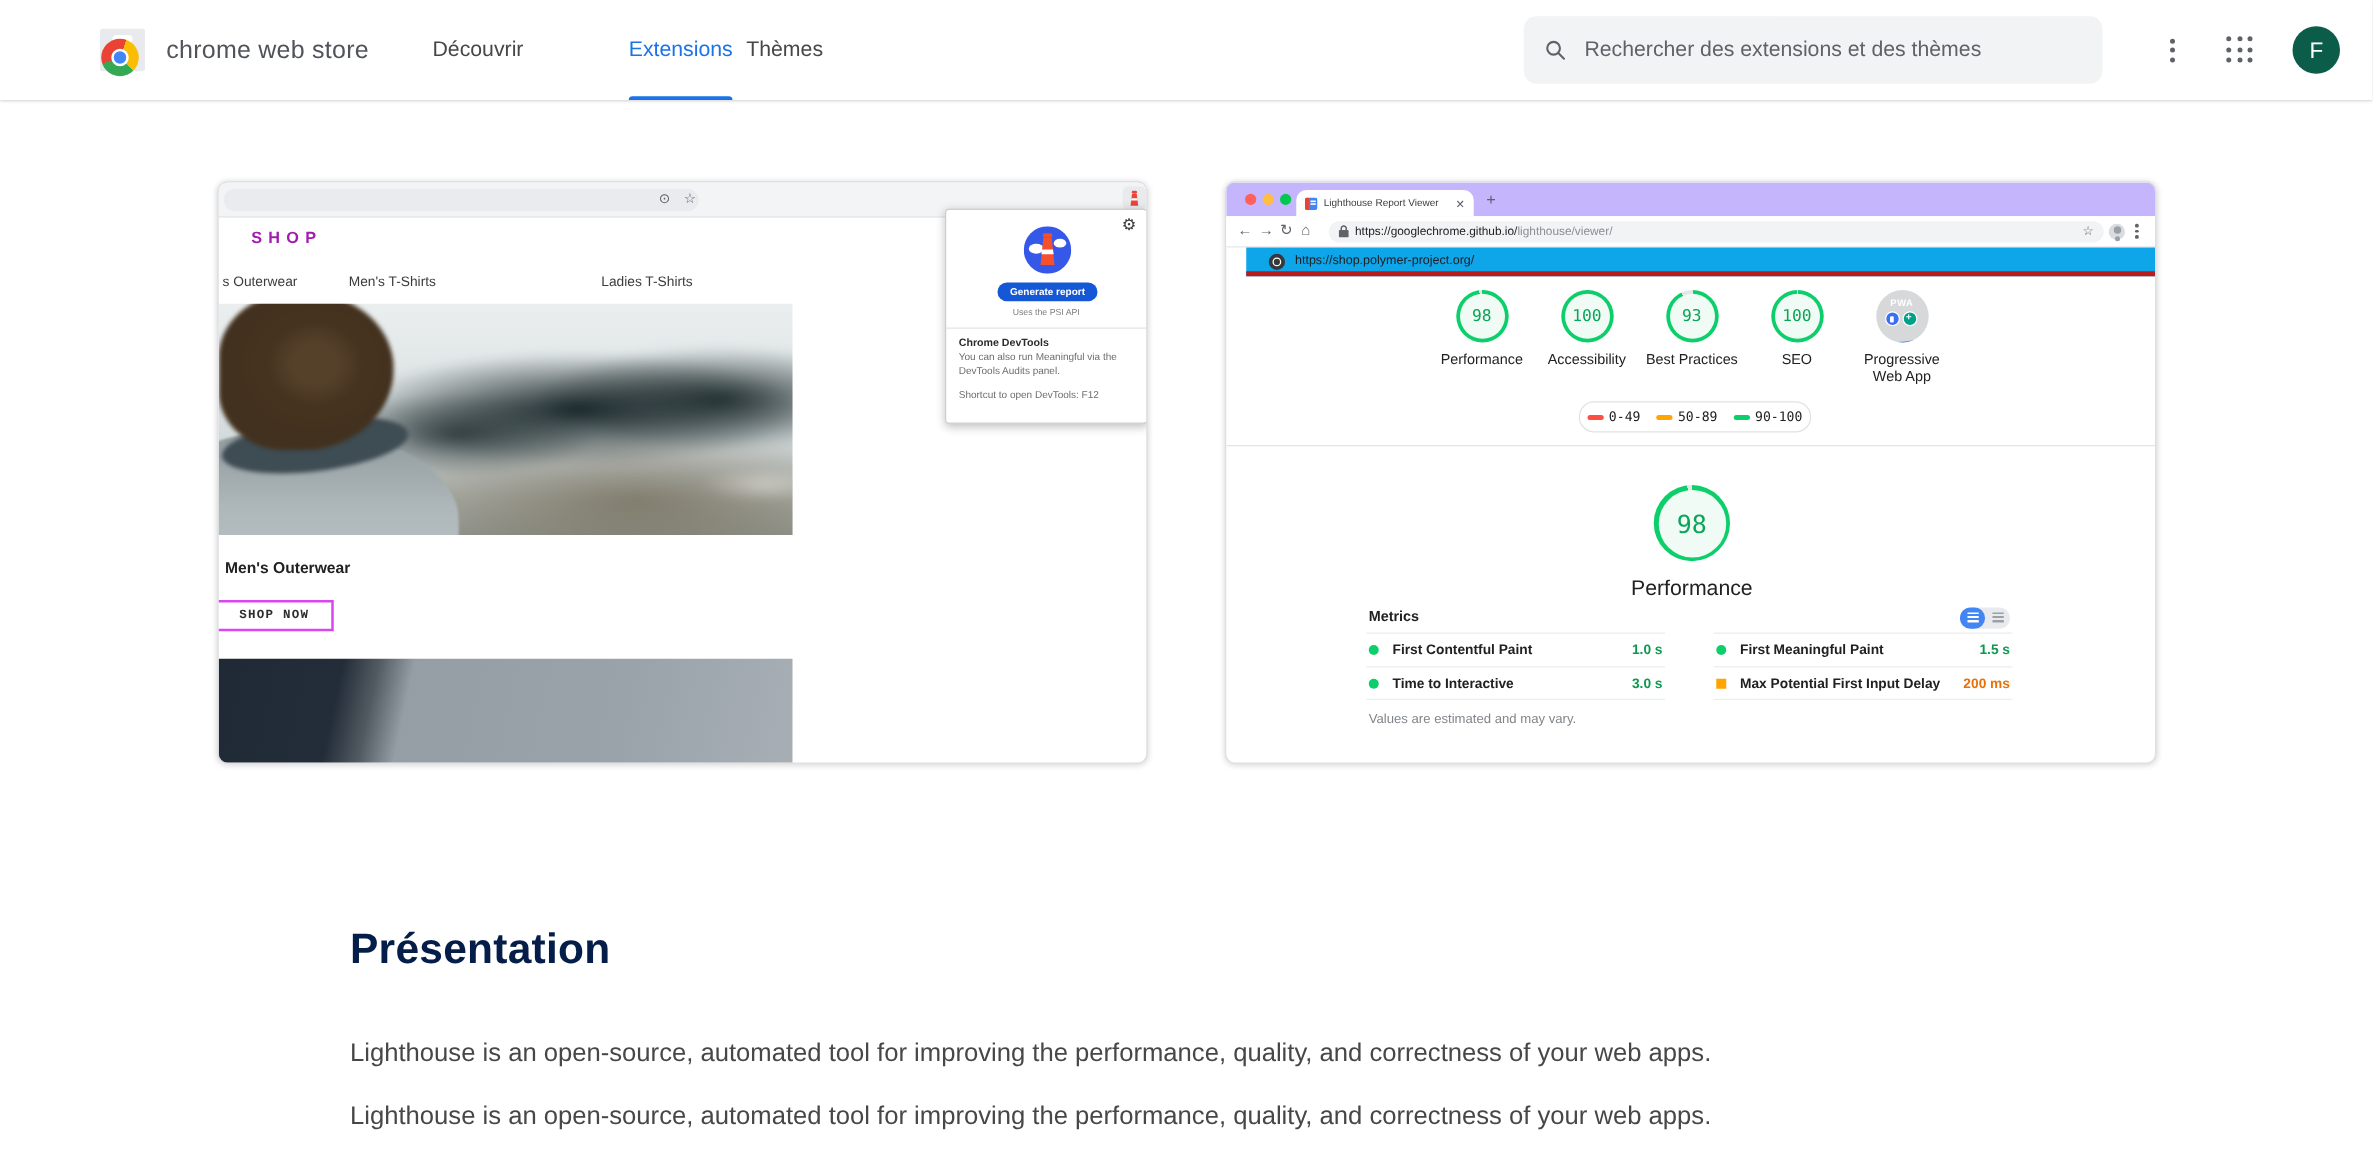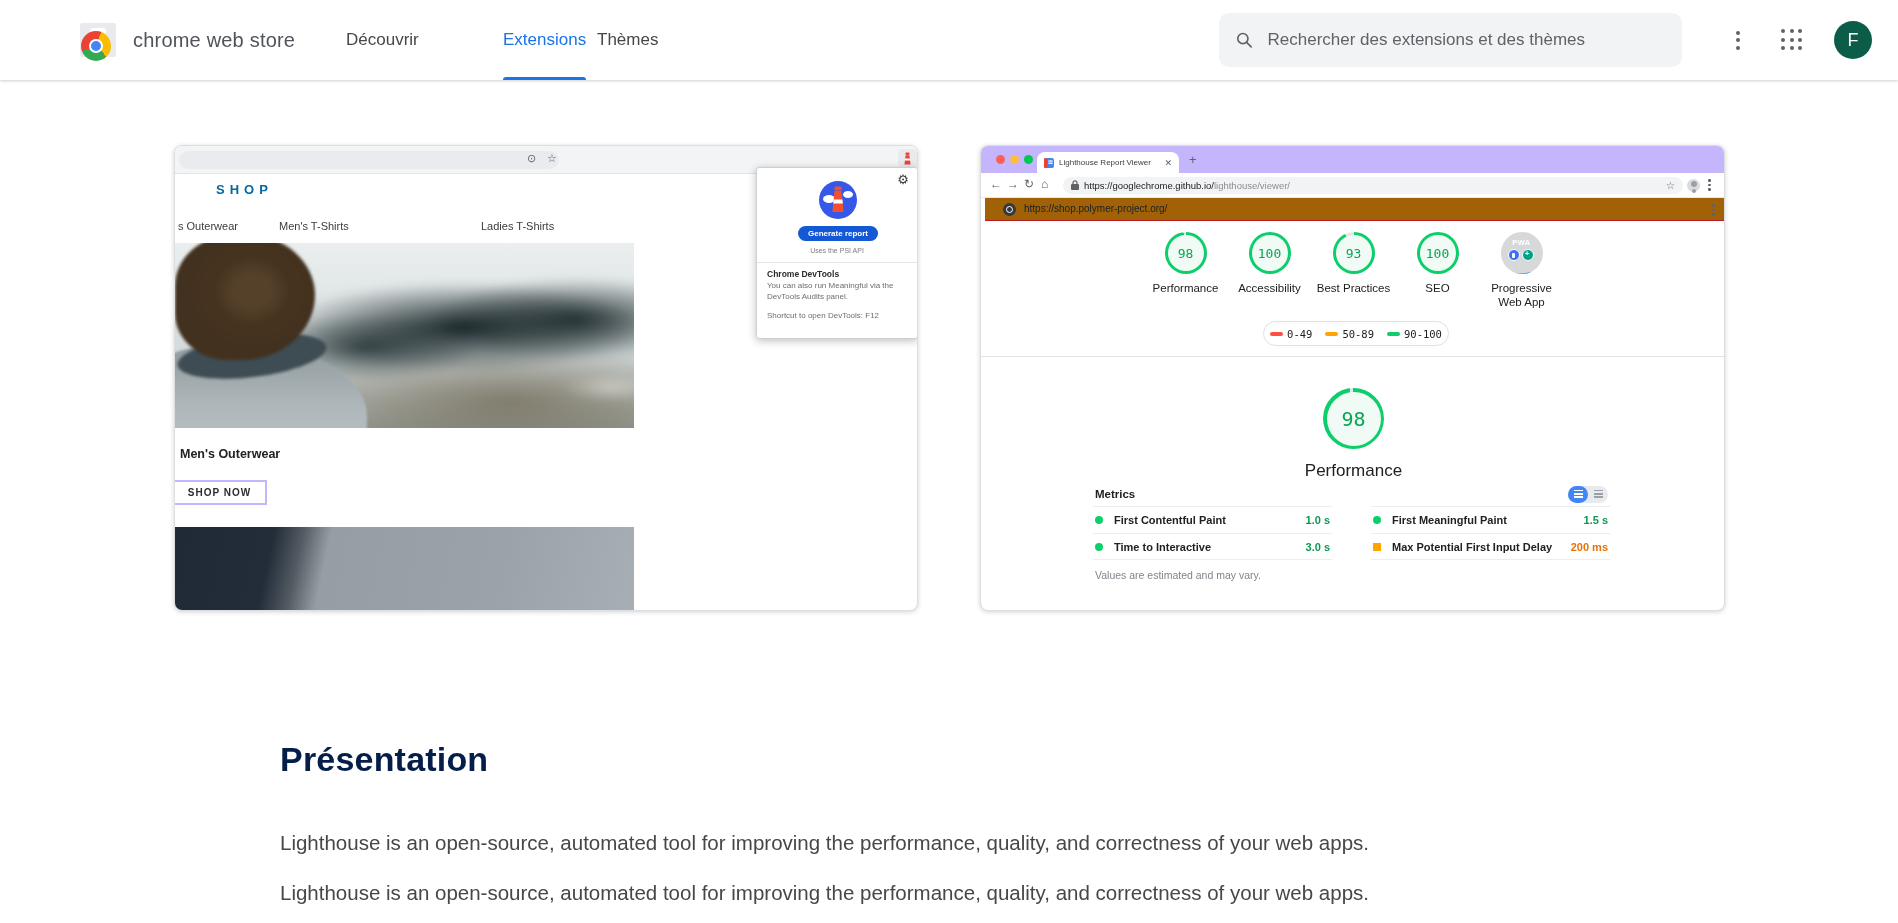--- a/index.html
+++ b/index.html
@@ -43,21 +43,21 @@
           box-shadow:0 1px 5px rgba(0,0,0,.18); overflow:hidden; }
   .card-a { left:174px; width:744px; height:466px; }
   .card-b { left:980px; width:745px; height:466px; }
 
   
   .a-toolbar { position:absolute; top:0; left:0; right:0; height:28px; background:#f3f4f6; border-bottom:1px solid #e3e4e6; }
   .a-omni { position:absolute; left:4px; top:5px; width:380px; height:18px; background:#e9ebee; border-radius:9px; }
   .a-omni-ic { position:absolute; top:1px; font-size:11px; color:#5f6368; }
   .ic-circle { left:348px; } .ic-star { left:368px; }
   .a-ext { position:absolute; left:723px; top:3px; width:19px; height:19px; background:#e9eaec; border-radius:5px; display:flex; align-items:center; justify-content:center; }
-  .shop-logo { position:absolute; left:26px; top:36px; font-size:13px; font-weight:bold; letter-spacing:5px; color:#0369a1;margin-left:15px; }
+  .shop-logo { position:absolute; left:26px; top:36px; font-size:13px; font-weight:bold; letter-spacing:5px; color:#a21caf; }
   .shop-nav { position:absolute; top:74px; left:0; width:100%; font-size:11px; color:#3c3c3c; }
   .shop-nav span { position:absolute; white-space:nowrap; cursor:pointer; }
   .sn-0 { left:3px; } .sn-1 { left:104px; } .sn-2 { left:306px; }
   .hero { position:absolute; left:0; top:97px; width:459px; height:185px; overflow:hidden;
     background: linear-gradient(180deg,#eaeeee 0%,#dde3e4 40%,#c9d1d2 78%,#bac3c3 100%); }
   .hero-trees { position:absolute; inset:-8px; filter:blur(4px);
     background:
       radial-gradient(260px 65px at 62% 46%, rgba(14,28,31,.95), rgba(14,28,31,0) 70%),
       radial-gradient(210px 60px at 86% 42%, rgba(20,34,36,.88), rgba(20,34,36,0) 70%),
       radial-gradient(160px 48px at 42% 56%, rgba(26,40,42,.8), rgba(26,40,42,0) 70%),
@@ -66,22 +66,22 @@
       linear-gradient(180deg, rgba(0,0,0,0) 60%, rgba(110,100,75,.30) 85%, rgba(80,76,58,.40) 100%); }
   .hero-person { position:absolute; left:-34px; top:0; width:240px; height:100%; }
   .hp-hair { position:absolute; left:34px; top:-8px; width:140px; height:125px; border-radius:46% 54% 58% 42%;
     background: radial-gradient(closest-side at 55% 45%, #55412a 30%, #46331f 60%, #33241500 100%), #43311f;
     filter:blur(1.5px); }
   .hp-torso { position:absolute; left:-24px; top:100px; width:250px; height:140px; border-radius:48% 52% 0 0;
     background: linear-gradient(180deg,#8f9a9d 0%, #aeb7ba 45%, #c0c8ca 100%); filter:blur(1px); }
   .hp-collar { position:absolute; left:36px; top:92px; width:150px; height:42px; border-radius:50%;
     background:#3e4c53; transform:rotate(-7deg); filter:blur(1.5px); }
   .shop-section-title { position:absolute; left:5px; top:301px; font-size:12.5px; font-weight:bold; color:#222; }
-  .shop-now { position:absolute; left:-3px; top:334px; width:95px; height:25px; border:2px solid #c4b5fd; background:#fff;
-    font-size:10px; font-weight:bold; letter-spacing:1px; color:#2d2d2d; display:flex; align-items:center; justify-content:center; cursor:pointer; }
+  .shop-now { position:absolute; left:-3px; top:334px; width:95px; height:25px; border:2px solid #d946ef; background:#fff;
+    font-size:10px; font-weight:bold; letter-spacing:1px; color:#2d2d2d; display:flex; align-items:center; justify-content:center; cursor:pointer;font-family:Liberation Mono, monospace; }
   .shop-strip { position:absolute; left:0; top:381px; width:459px; height:85px;
     background: linear-gradient(102deg, #202a36 0%, #232d39 21%, #525a61 27%, #959ea5 33%, #9aa3aa 70%, #a7afb5 100%); }
   
   .popup { position:absolute; left:581px; top:21px; width:162px; height:172px; background:#fff;
     border:1px solid #cfcfcf; border-radius:3px; box-shadow:0 2px 8px rgba(0,0,0,.25); z-index:5; }
   .popup-gear { position:absolute; right:8px; top:5px; font-size:13px; color:#3c3c3c; cursor:pointer; line-height:1; }
   .lh-logo { position:absolute; left:62px; top:13px; width:38px; height:38px; }
   .gen-btn { position:absolute; left:41px; top:58px; width:80px; height:15px; background:#1558d6; border:none; border-radius:8px;
     color:#fff; font-size:8px; font-weight:bold; display:flex; align-items:center; justify-content:center; cursor:pointer; font-family:"Liberation Sans",sans-serif; }
   .psi { position:absolute; left:0; top:79px; width:100%; text-align:center; font-size:7px; color:#7d7d7d; }
@@ -104,21 +104,21 @@
   .b-url { position:absolute; left:82px; top:3.5px; width:620px; height:17px; background:#f1f3f4; border-radius:9px;
     display:flex; align-items:center; padding:0 8px; gap:5px; }
   .b-url-text { font-size:9.5px; color:#202124; white-space:nowrap; }
   .b-url-text .path { color:#8a8f94; }
   .b-url-star { margin-left:auto; font-size:10px; color:#5f6368; }
   .b-tool-avatar { position:absolute; left:706px; top:6px; width:13px; height:13px; border-radius:50%; background:#dadce0; }
   .b-tool-avatar::after { content:""; position:absolute; left:3.5px; top:2px; width:6px; height:6px; border-radius:50%; background:#9aa0a6; box-shadow:0 7px 0 -1px #9aa0a6; }
   .mini-kebab { display:flex; flex-direction:column; gap:2px; align-items:center; cursor:pointer; }
   .mini-kebab i { width:2.5px; height:2.5px; border-radius:50%; background:#5f6368; }
   .b-kebab-1 { position:absolute; left:727px; top:6px; }
-  .b-viewbar { position:absolute; top:52px; left:4px; right:0; height:23px; background:#a16207; border-bottom:1px solid #b91c1c; }
+  .b-viewbar { position:absolute; top:52px; left:16px; right:0; height:23px; background:#0ea5e9; border-bottom:4px solid #b91c1c; }
   .vb-fav { position:absolute; left:18px; top:5px; width:13px; height:13px; border-radius:50%; background:#35393c; }
   .vb-fav::after { content:""; position:absolute; inset:3px; border:1.5px solid #fff; border-radius:50%; }
   .vb-url { position:absolute; left:39px; top:5px; font-size:10px; color:#202124; }
   .b-kebab-2 { position:absolute; left:727px; top:6px; }
 
   .scores-row { position:absolute; left:0; top:86px; width:745px; display:flex; justify-content:center; gap:4px; }
   .score-item { width:80px; display:flex; flex-direction:column; align-items:center; }
   .ring { width:42px; height:42px; border-radius:50%; position:relative; display:flex; align-items:center; justify-content:center;
     background: conic-gradient(#0cce6b calc(var(--p,100) * 1%), #e4e7e9 0); }
   .ring::before { content:""; position:absolute; inset:3px; border-radius:50%; background:#effbf4; }

